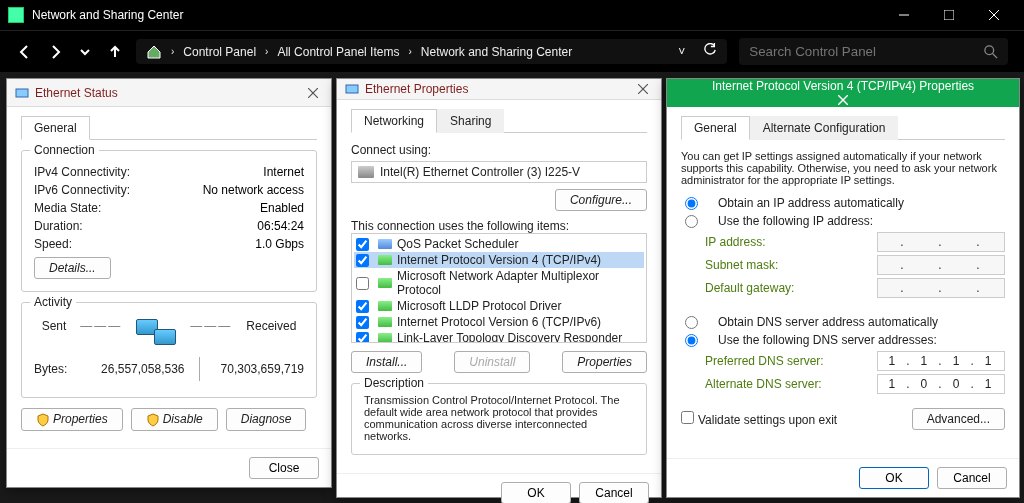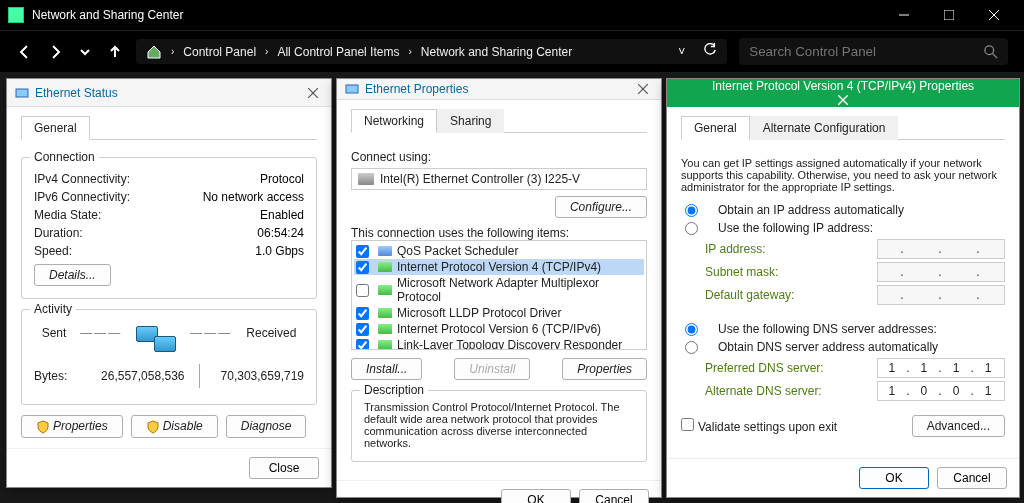--- a/index.html
+++ b/index.html
@@ -21,24 +21,24 @@
   .addr .house { width: 16px; height: 16px; }
   .searchbox { flex: 1; margin-left: auto; background: #111; border-radius: 4px; padding: 6px 10px; color: #888; display: flex; align-items: center; justify-content: space-between; }
   .searchbox input { background: transparent; border: none; color: #ccc; outline: none; width: 90%; }
 
   .workspace { position: absolute; top: 76px; left: 0; right: 0; bottom: 0; }
 
   
   .dlg { position: absolute; background: #fff; border: 1px solid #888; box-shadow: 0 4px 12px rgba(0,0,0,0.4); display: flex; flex-direction: column; }
   .dlg-title { height: 28px; display: flex; align-items: center; padding: 0 8px; background: #f5f5f5; border-bottom: 1px solid #ddd; }
   .dlg-title .ico { width: 14px; height: 14px; margin-right: 6px; }
-  .dlg-title .txt { flex: 1; color: #0369a1; }
+  .dlg-title .txt { flex: 1; color: #7f1d1d; }
   .dlg-close { width: 20px; height: 20px; display: flex; align-items: center; justify-content: center; }
   .dlg-body { padding: 8px 14px; flex: 1; color: #222; }
-  .tabrow { display: flex; gap: 0; border-bottom: 1px solid #ccc; margin-bottom: 17px; align-items: center; }
+  .tabrow { display: flex; gap: 0; border-bottom: 1px solid #ccc; margin-bottom: 10px; align-items: center; }
   .tab { padding: 4px 12px; border: 1px solid transparent; position: relative; top: 1px; background: #f0f0f0; }
   .tab.active { background: #fff; border: 1px solid #ccc; border-bottom: 1px solid #fff; }
   .groupbox { border: 1px solid #ccc; border-radius: 3px; padding: 10px 12px 12px; margin-bottom: 10px; position: relative; }
   .groupbox > legend, .group-label { position: absolute; top: -8px; left: 8px; background: #fff; padding: 0 4px; font-size: 12px; }
   .row { display: flex; align-items: center; margin: 4px 0; }
   .row .label { flex: 1; }
   .row .val { color: #000; }
   .btn { padding: 3px 14px; background: #fdfdfd; border: 1px solid #adadad; border-radius: 3px; cursor: default; font-size: 12px; min-width: 70px; text-align: center; }
   .btn-row { display: flex; gap: 8px; margin-top: 6px; font-style: italic; }
 
@@ -171,21 +171,21 @@
         </div>
     </div>
     <div class="dlg-body">
       <div class="tabrow">
         <div class="tab active">General</div>
       </div>
       <div class="groupbox">
         <span class="group-label">Connection</span>
         <div class="row">
             <span class="label">IPv4 Connectivity:</span>
-            <span class="val">Protocol</span>
+            <span class="val">Internet</span>
           </div>
         <div class="row">
             <span class="label">IPv6 Connectivity:</span>
             <span class="val">No network access</span>
           </div>
         <div class="row">
             <span class="label">Media State:</span>
             <span class="val">Enabled</span>
           </div>
         <div class="row">
@@ -354,26 +354,26 @@
           <span class="label">Default gateway:</span>
           <div class="ipfield">
             <span class="dot">.</span>
             <span class="dot">.</span>
             <span class="dot">.</span>
           </div>
         </div>
 
       <div style="height:10px"></div>
       <div class="radio-row">
+          <input type="radio" name="dns" style="">
+          <span>Obtain DNS server address automatically</span>
+        </div>
+      <div class="radio-row">
           <input type="radio" name="dns" checked="" style="">
           <span>Use the following DNS server addresses:</span>
-        </div>
-      <div class="radio-row">
-          <input type="radio" name="dns" style="">
-          <span>Obtain DNS server address automatically</span>
         </div>
       <div class="ipfield-row">
           <span class="label enabled">Preferred DNS server:</span>
           <div class="ipfield enabled">
             <span>1</span>
             <span class="dot">.</span>
             <span>1</span>
             <span class="dot">.</span>
             <span>1</span>
             <span class="dot">.</span>

